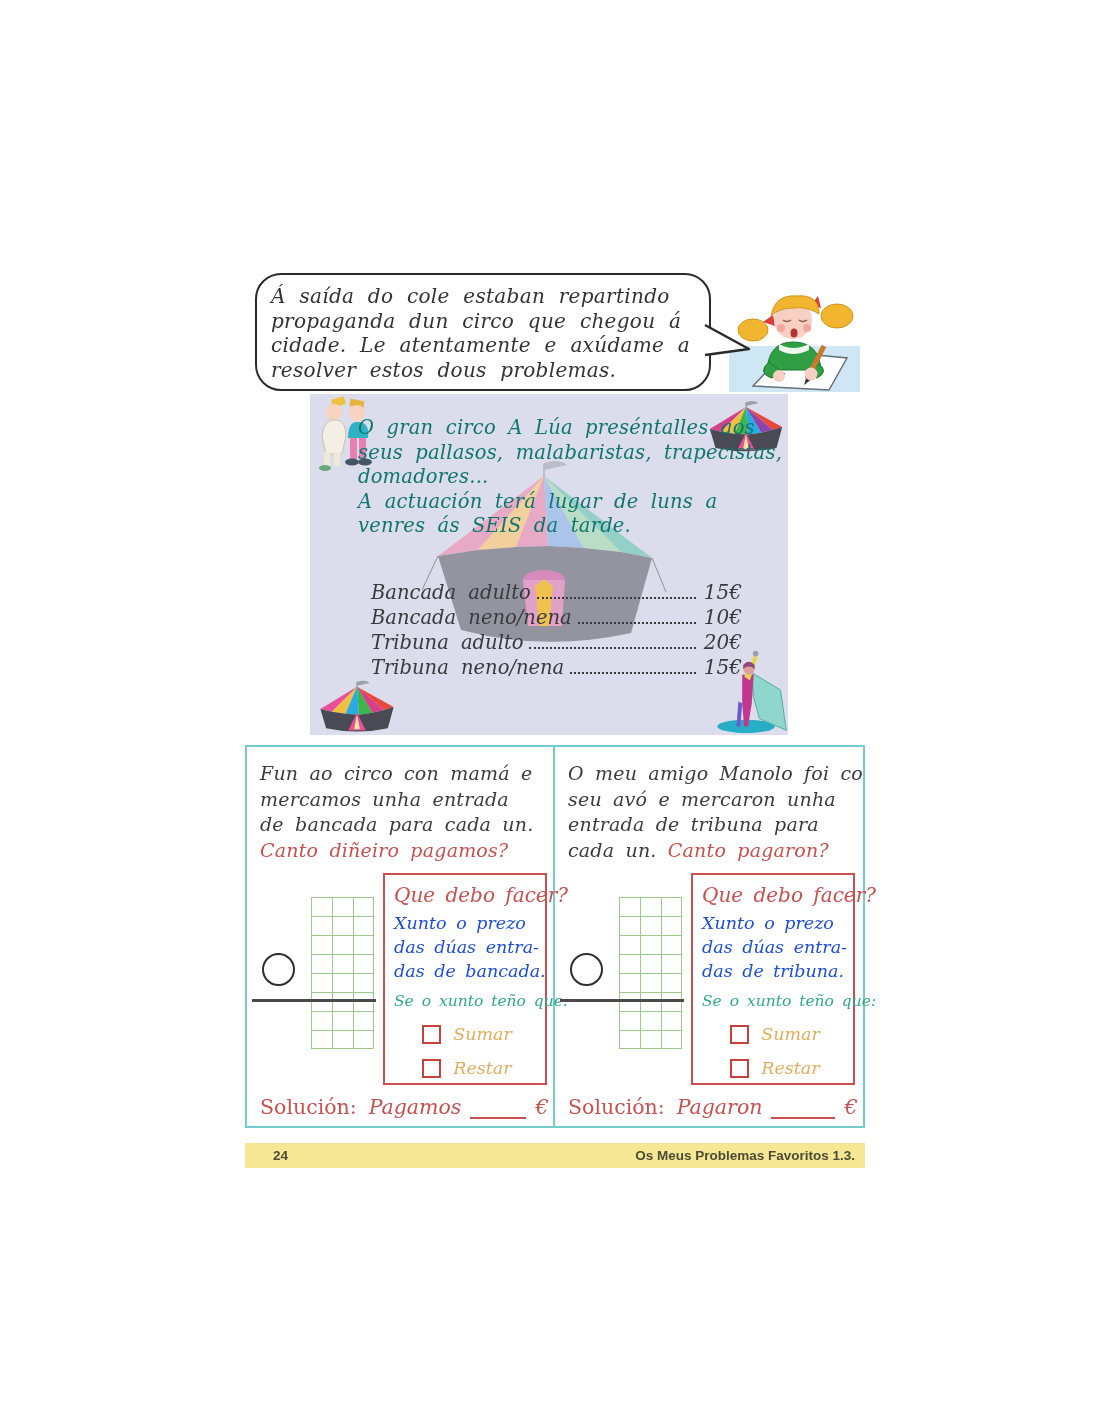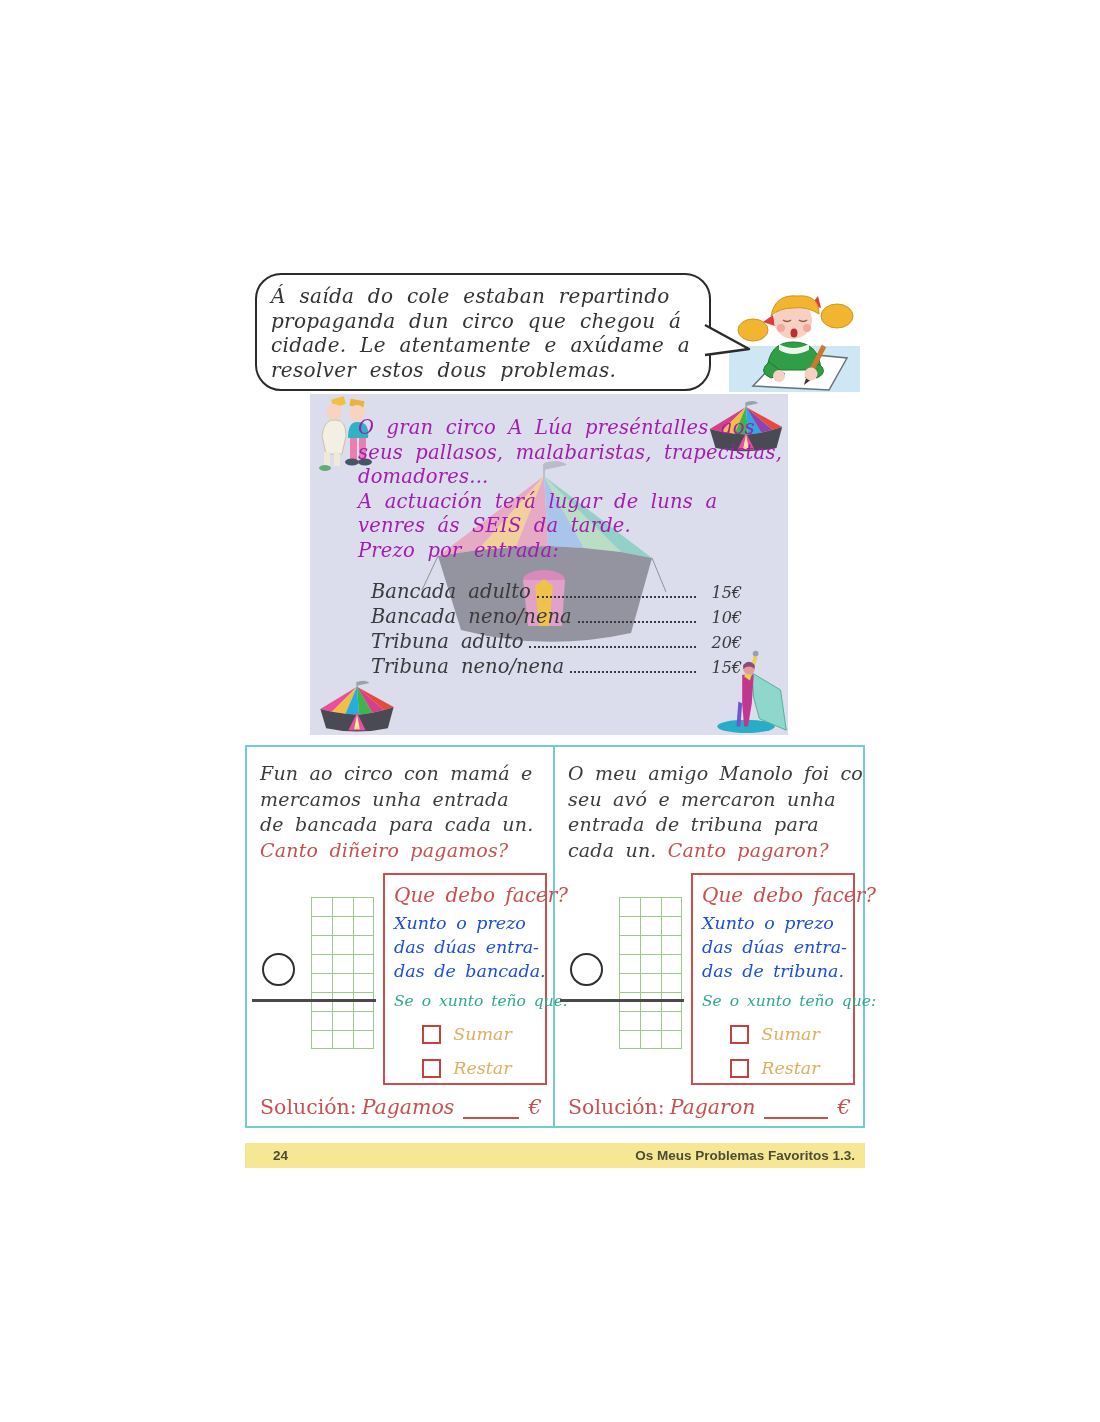--- a/index.html
+++ b/index.html
@@ -24,28 +24,28 @@
   
   .poster { position:absolute; left:310px; top:394px; width:478px; height:341px; background:#dbdcec; }
   .poster-svg { position:absolute; z-index:1; }
   .clowns     { left:2px;  top:2px; }
   .tent-a     { left:396px; top:6px; }
   .big-tent   { left:106px; top:64px; opacity:.92; }
   .tent-b     { left:6px;  top:286px; }
   .magician   { left:392px; top:250px; }
   .poster-text { position:absolute; left:48px; top:22px; z-index:2; }
   .poster-line {
-    font-style:italic; font-size:19.5px; line-height:24.5px; color:#a21caf;
+    font-style:italic; font-size:19.5px; line-height:24.5px; color:#0f766e;
     word-spacing:6px; letter-spacing:.2px; white-space:nowrap;
   }
   .price-list { position:absolute; left:48px; top:186px; width:384px; z-index:2; }
   .price-row { display:flex; align-items:baseline; height:25px; }
   .price-label { font-style:italic; font-size:19.5px; color:#3a3a3c; word-spacing:6px; white-space:nowrap;margin-left:13px; }
   .price-dots { flex:1; border-bottom:2px dotted #3a3a3c; margin:0 6px 5px 6px; }
-  .price-value { font-style:italic; font-size:16px; color:#3a3a3c; min-width:40px; text-align:right; }
+  .price-value { font-style:italic; font-size:20px; color:#3a3a3c; min-width:40px; text-align:right; }
 
   
   .problems {
     position:absolute; left:245px; top:745px; width:620px; height:383px;
     border:2px solid #74ccd1; display:flex; background:#fff;
   }
   .problem { width:50%; position:relative; }
   .problem.first { border-right:2px solid #74ccd1; }
   .statement { margin:14px 10px 0 13px; }
   .stmt-line {
@@ -71,21 +71,21 @@
   }
   .helper-title { font-style:italic; font-size:20px; color:#c8504e; word-spacing:4px; white-space:nowrap; }
   .hints { margin-top:4px; }
   .hint-line { font-style:italic; font-size:17.5px; line-height:24px; color:#1d4ed8; word-spacing:4px; white-space:nowrap; }
   .condition { margin-top:9px; font-style:italic; font-size:15.5px; color:#2ea98e; word-spacing:3px; white-space:nowrap; }
   .option-row { margin-top:14px; display:flex; align-items:center;justify-content:center; }
   .checkbox { width:19px; height:19px; border:2.5px solid #c5413c; margin:0 12px 0 4px; background:#fff; }
   .option-label { font-style:italic; font-size:17.5px; color:#e2ae5e; }
   .solution { position:absolute; left:13px; top:348px; display:flex; align-items:baseline; color:#c8504e; }
   .sol-label { font-size:20.5px; word-spacing:4px; }
-  .sol-text  { font-style:italic; font-size:20.5px; margin-left:5px; }
+  .sol-text  { font-style:italic; font-size:20.5px; margin-left:12px; }
   .sol-blank { display:inline-block; width:56px; border-bottom:2.5px solid #c8504e; margin:0 9px; align-self:flex-end; }
   .sol-euro  { font-style:italic; font-size:21px; }
 
   
   .footer {
     position:absolute; left:245px; top:1143px; width:620px; height:25px;
     background:#f6e794; display:flex; justify-content:space-between; align-items:center;
     padding:0 10px 0 28px;
     font-family:"Liberation Sans", sans-serif; font-weight:bold; font-size:13.5px; color:#4c4c35;
   }
@@ -203,21 +203,20 @@
       <circle cx="47" cy="26" r="6" fill="#e0a09a"></circle>
       <path d="M41 22 Q47 15 53 22 L53 26 Q47 21 41 26 Z" fill="#8c4a7a"></path>
     </svg>
 
     <div class="poster-text">
       <div class="poster-line">O gran circo A Lúa preséntalles aos</div>
       <div class="poster-line">seus pallasos, malabaristas, trapecistas,</div>
       <div class="poster-line">domadores...</div>
       <div class="poster-line">A actuación terá lugar de luns a</div>
       <div class="poster-line">venres ás SEIS da tarde.</div>
-      <div class="poster-line">Prezo por entrada:</div>
     </div>
 
     <div class="price-list">
       <div class="price-row">
         <span class="price-label">Bancada adulto</span>
         <span class="price-dots"></span>
         <span class="price-value">15€</span>
       </div>
       <div class="price-row">
         <span class="price-label">Bancada neno/nena</span>

